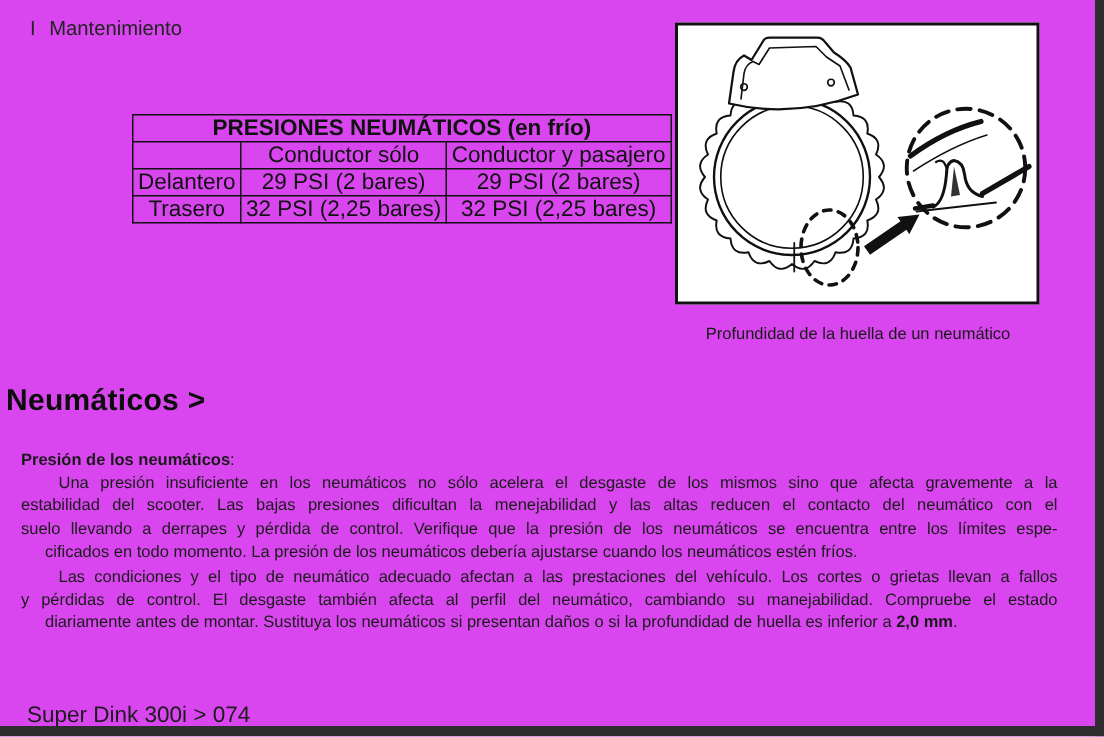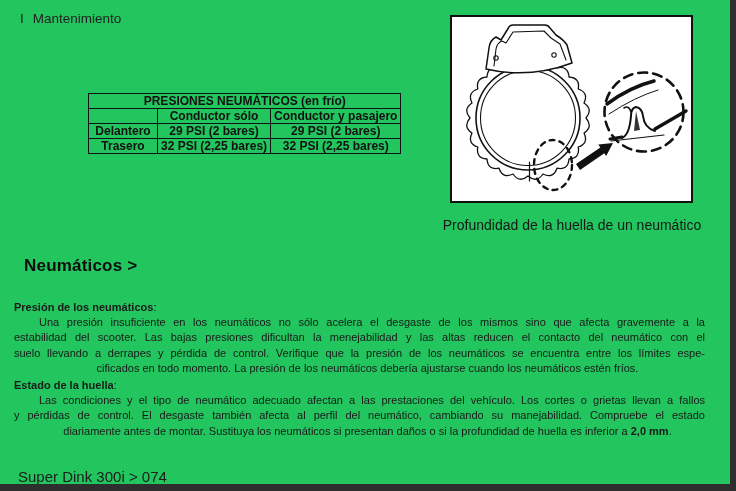--- a/index.html
+++ b/index.html
@@ -1,48 +1,48 @@
 <!DOCTYPE html>
 <html><head>
 <meta charset="utf-8">
 <style>
   html,body{margin:0;padding:0;background:#fff;}
-  #page{position:relative;width:736px;height:491px;background:#22c55e;overflow:hidden;
+  #page{position:relative;width:736px;height:491px;background:#d946ef;overflow:hidden;
         font-family:"Liberation Sans",sans-serif;color:#1a1a1a;}
   .edge-right{position:absolute;top:0;right:0;width:6px;height:100%;background:#2e2e2e;}
   .edge-bottom{position:absolute;left:0;bottom:0;width:100%;height:7px;background:#2e2e2e;}
 
   #chapter-header{position:absolute;left:20px;top:11px;font-size:13.5px;color:#222;}
   #chapter-header .marker{margin-right:9px;}
 
   
-  #pressure-table{position:absolute;left:88px;top:93px;border-collapse:collapse;
-                  font-size:12px;color:#111;border-radius:10px;}
+  #pressure-table{position:absolute;left:88px;top:76px;border-collapse:collapse;
+                  font-size:15px;color:#111;border-radius:10px;}
   #pressure-table th,#pressure-table td{border:1px solid #111;padding:0 3px;height:12.5px;
-                  text-align:center;white-space:nowrap;font-weight:700;}
+                  text-align:center;white-space:nowrap;font-weight:400;}
   #pressure-table th.tbl-title{font-weight:700;}
   #pressure-table td.c1{width:62px;}
   #pressure-table td.c2,#pressure-table td.c3,
   #pressure-table th.c2,#pressure-table th.c3{width:91px;}
 
   
   #figure-box{position:absolute;left:450px;top:15px;width:243px;height:188px;
               border:2px solid #111;background:#fff;box-sizing:border-box;}
   #figure-caption{position:absolute;left:440px;top:217px;width:264px;text-align:center;
-                  font-size:14px;color:#181818;}
+                  font-size:11px;color:#181818;}
 
-  #main-heading{position:absolute;left:24px;top:256px;font-size:17px;font-weight:700;
+  #main-heading{position:absolute;left:4px;top:256px;font-size:20px;font-weight:700;
                 color:#0d0d0d;letter-spacing:.2px;}
 
   .text-block{position:absolute;left:14px;width:691px;font-size:11px;line-height:15.2px;}
   #section-1{top:300px;}
   #section-2{top:378px;}
   .sec-label{font-weight:700;margin-top:20px;}
   .jline{text-align:justify;text-align-last:justify;}
-  .lline{text-align:center;margin-left:16px;}
+  .lline{text-align:left;margin-left:16px;}
   .indent{text-indent:25px;}
   .b{font-weight:700;}
 
   #page-footer{position:absolute;left:18px;top:468px;font-size:15px;color:#1c1c1c;}
 </style>
 </head>
 <body>
 
 <div id="page">
 
@@ -112,21 +112,20 @@
 
   <div id="section-1" class="text-block">
     <div><span class="sec-label">Presión de los neumáticos</span><span>:</span></div>
     <div class="jline indent">Una presión insuficiente en los neumáticos no sólo acelera el desgaste de los mismos sino que afecta gravemente a la</div>
     <div class="jline">estabilidad del scooter. Las bajas presiones dificultan la menejabilidad y las altas reducen el contacto del neumático con el</div>
     <div class="jline">suelo llevando a derrapes y pérdida de control. Verifique que la presión de los neumáticos se encuentra entre los límites espe-</div>
     <div class="lline">cificados en todo momento. La presión de los neumáticos debería ajustarse cuando los neumáticos estén fríos.</div>
   </div>
 
   <div id="section-2" class="text-block">
-    <div><span class="sec-label">Estado de la huella</span><span>:</span></div>
     <div class="jline indent">Las condiciones y el tipo de neumático adecuado afectan a las prestaciones del vehículo. Los cortes o grietas llevan a fallos</div>
     <div class="jline">y pérdidas de control. El desgaste también afecta al perfil del neumático, cambiando su manejabilidad. Compruebe el estado</div>
     <div class="lline"><span>diariamente antes de montar. Sustituya los neumáticos si presentan daños o si la profundidad de huella es inferior a </span><span class="b">2,0 mm</span><span>.</span></div>
   </div>
 
   <div id="page-footer">Super Dink 300i &gt; 074</div>
 
   <div class="edge-right"></div>
   <div class="edge-bottom"></div>
 </div>

